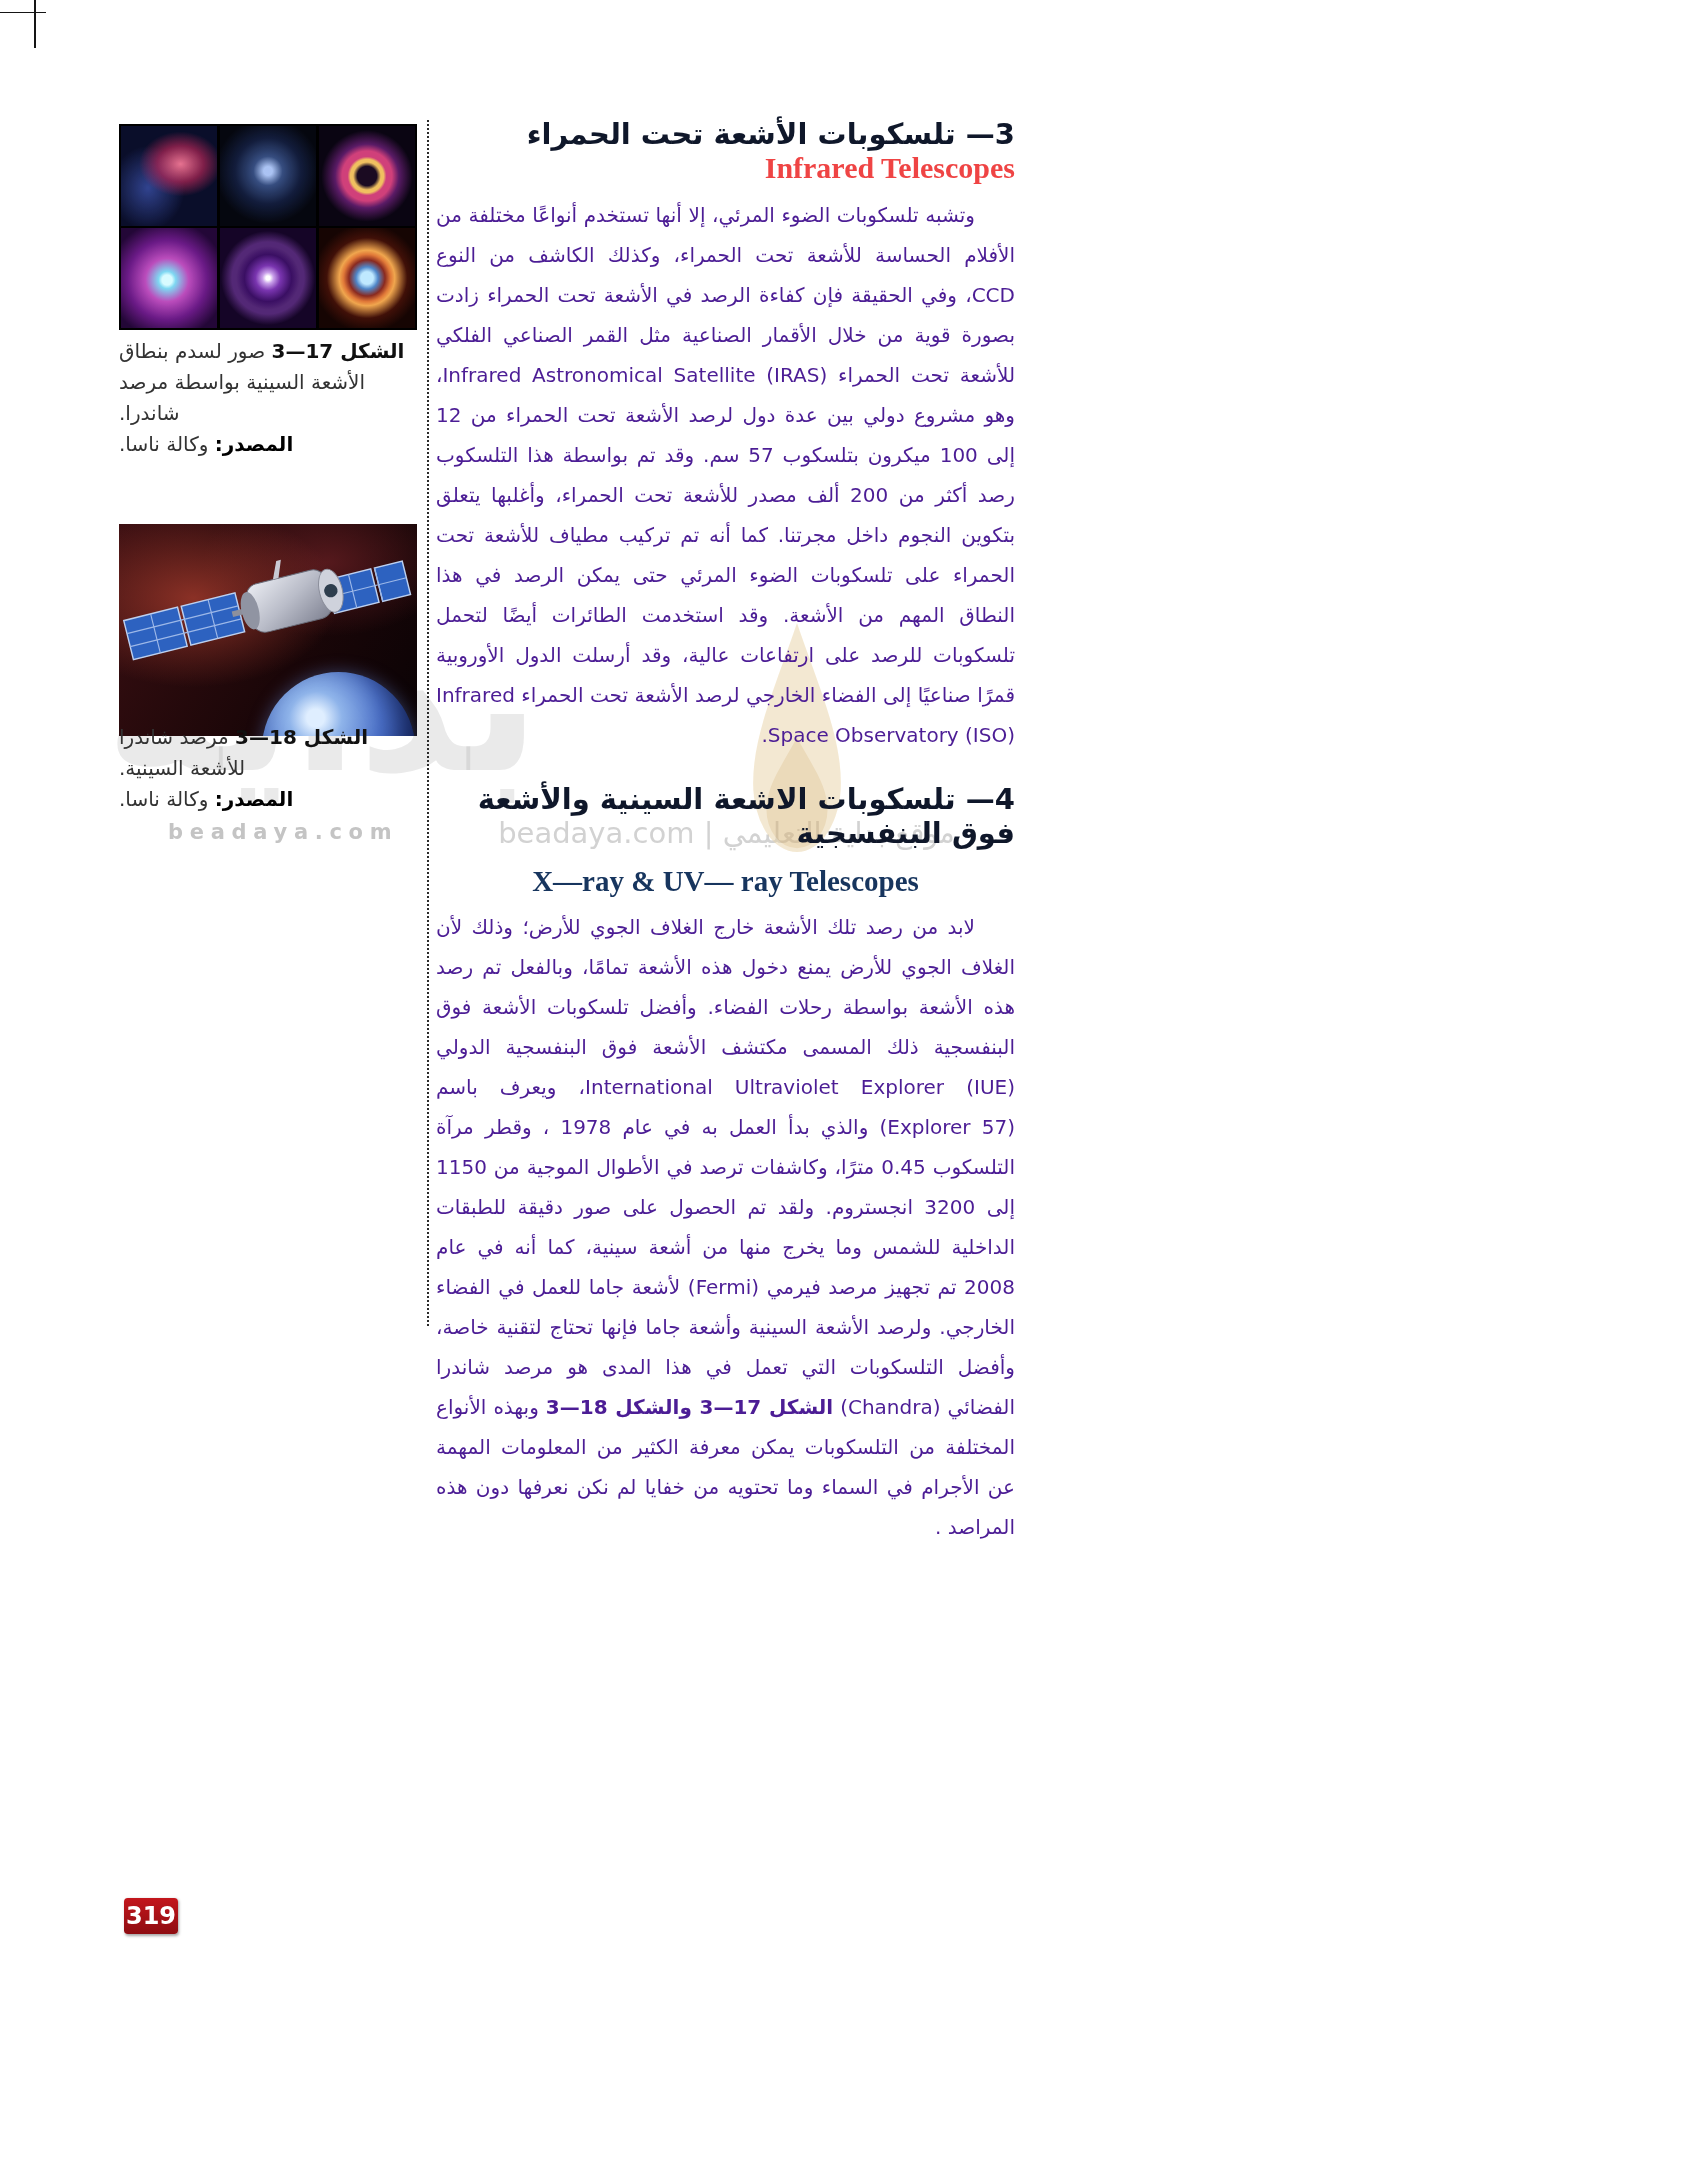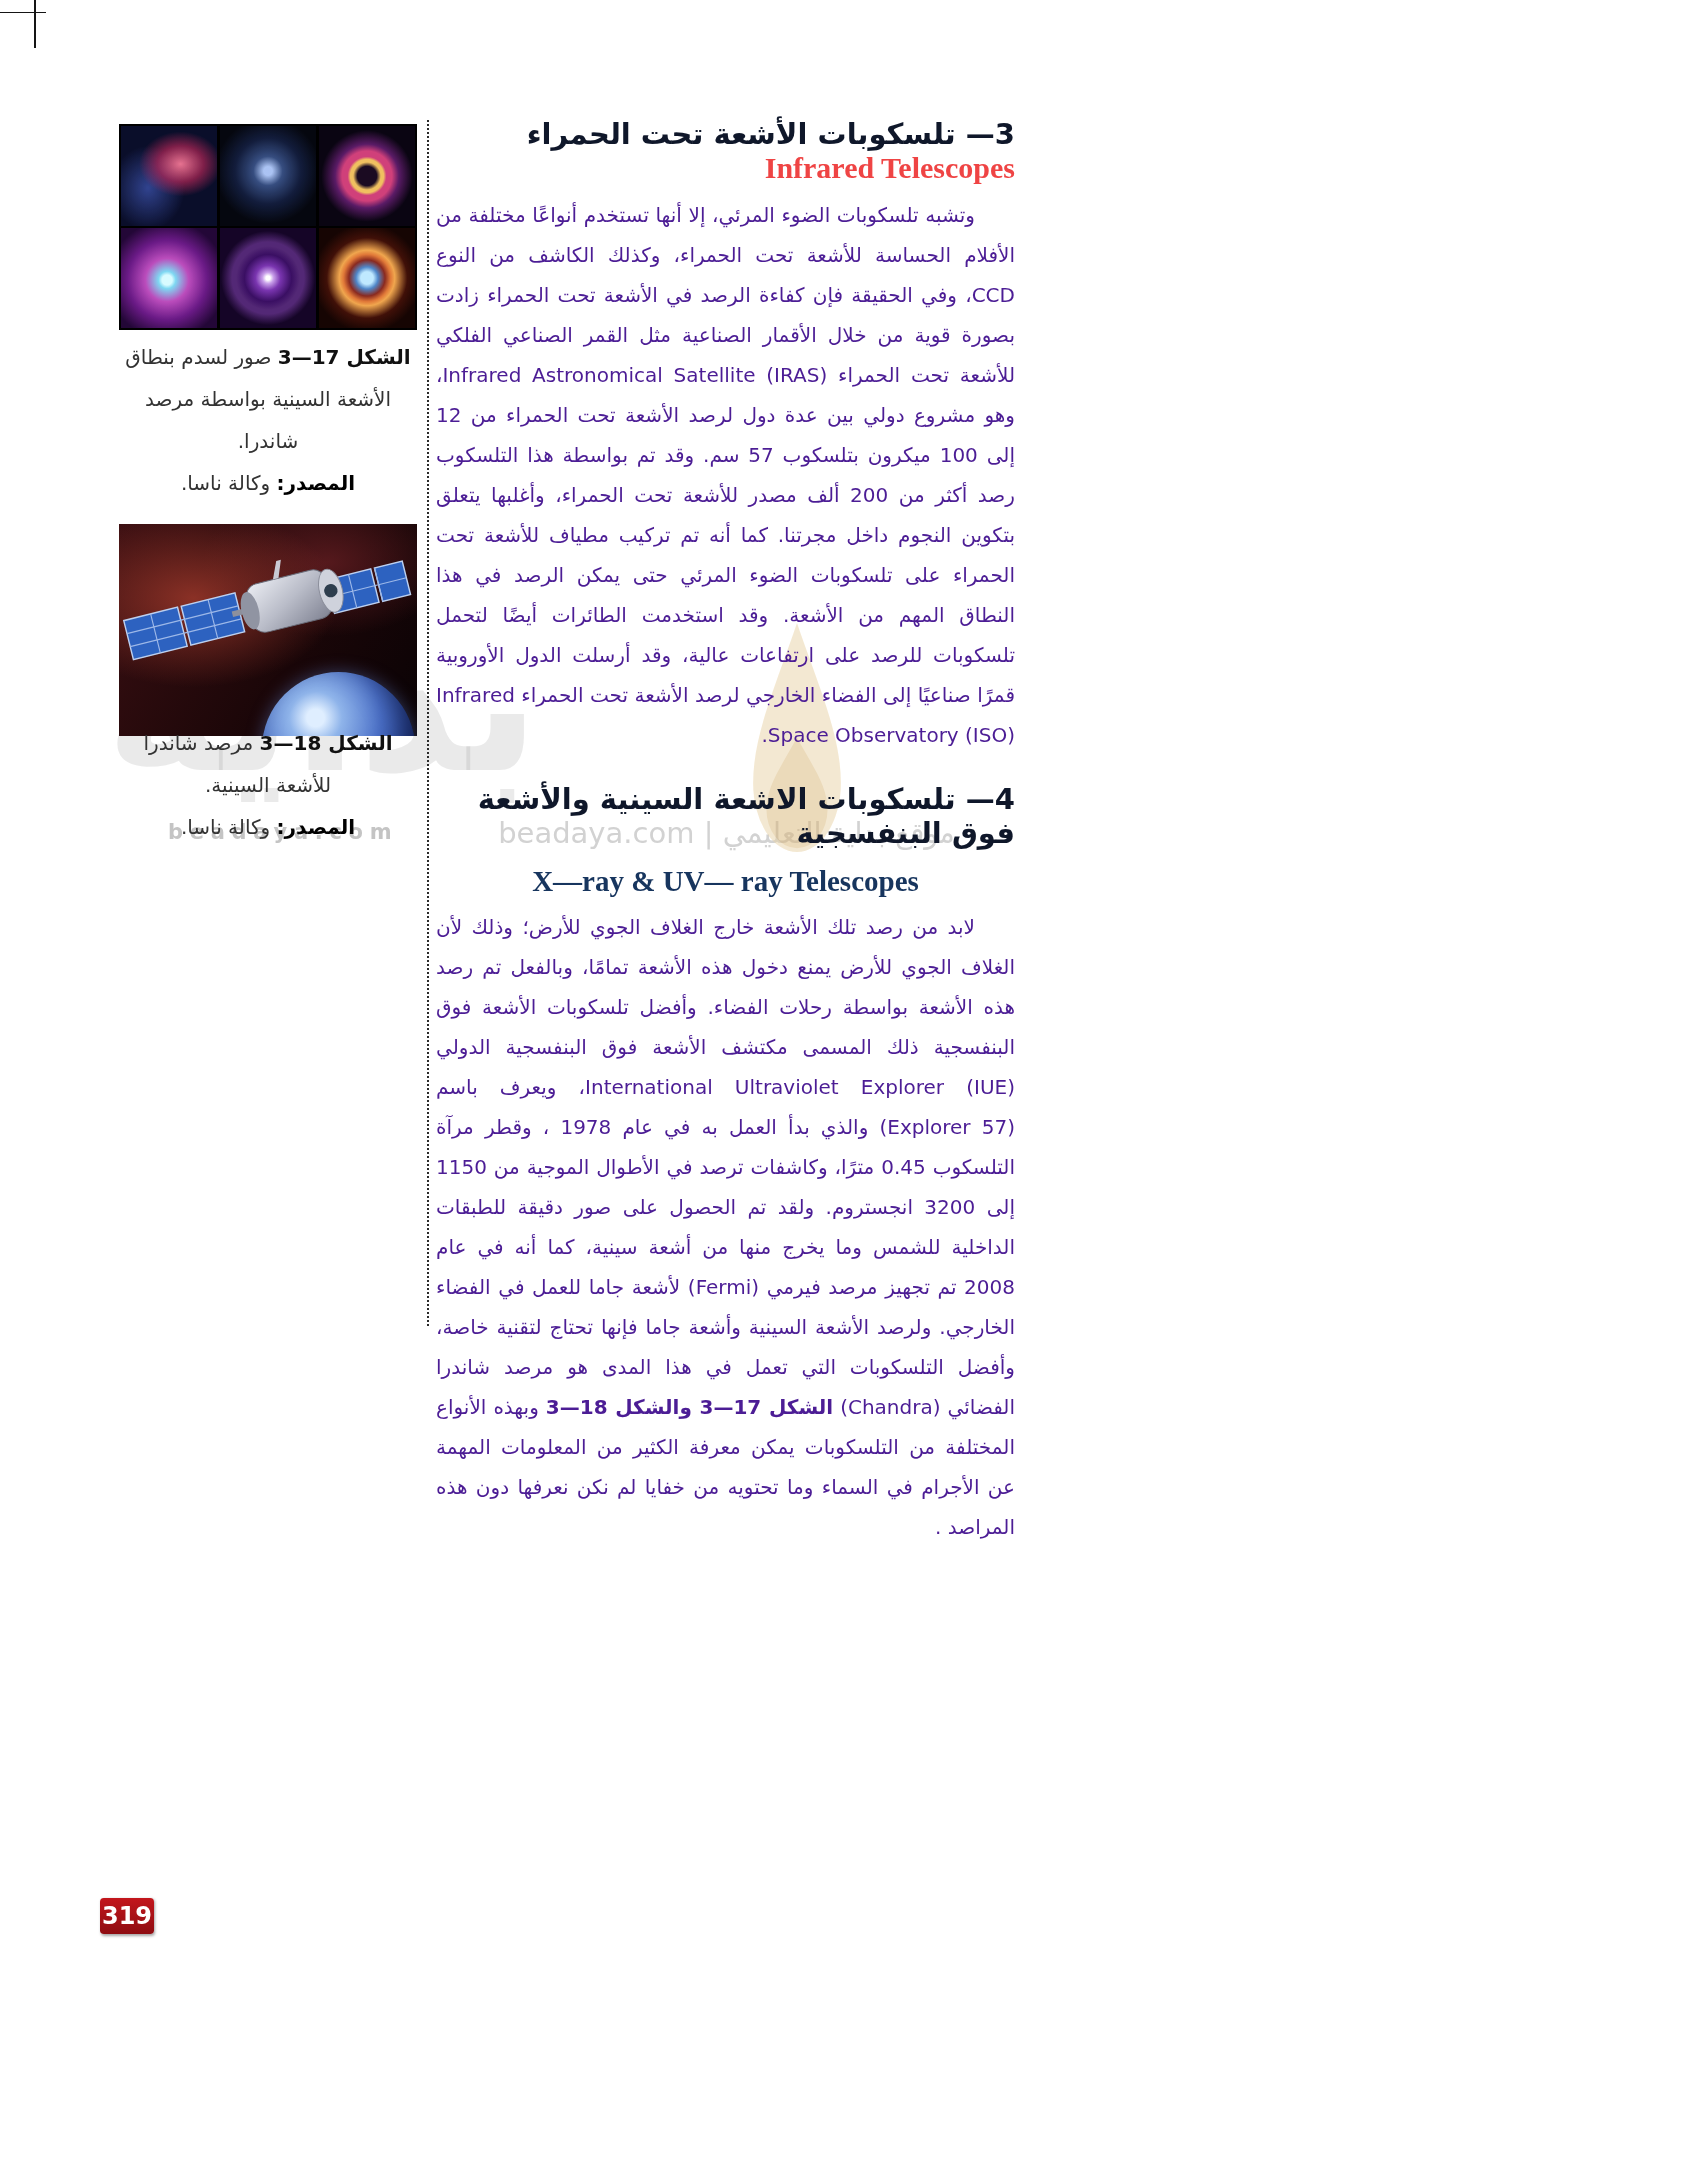--- a/index.html
+++ b/index.html
@@ -16,22 +16,22 @@
             gap:2.9px;padding:1.9px;box-sizing:border-box;z-index:2;}
   .tile{width:100%;height:100%;}
   .t1{background:radial-gradient(ellipse 60% 45% at 62% 38%, rgba(242,120,150,.95), rgba(190,40,90,.65) 40%, transparent 72%),
        radial-gradient(ellipse 55% 60% at 28% 62%, rgba(80,110,225,.55), transparent 70%),#0a0e2a;}
   .t2{background:radial-gradient(circle at 50% 45%, rgba(180,205,255,.95) 0 6%, rgba(95,135,220,.55) 20%, rgba(35,55,115,.45) 45%, transparent 72%),#05070f;}
   .t3{background:radial-gradient(circle at 50% 50%, #1b0b22 0 14%, #f0c060 20% 24%, #d0407a 28% 36%, #5a1b66 46%, #0a0512 66%),#000;}
   .t4{background:radial-gradient(circle at 48% 52%, #d8fbff 0 7%, #7fd8f2 12%, rgba(205,85,205,.9) 30%, #6a1a86 55%, #230737 82%),#140322;}
   .t5{background:radial-gradient(circle at 50% 50%, #ffffff 0 3%, #c9a0ea 8%, #7a35b0 18%, #3a0f63 34%, rgba(130,65,180,.6) 46% 52%, #150527 68%),#0d0218;}
   .t6{background:radial-gradient(circle at 50% 50%, #bfe9ff 0 9%, #4f86c8 16%, #8a2a20 26%, #e07838 34%, #f0a64e 40%, #401008 58%, #160503 78%),#0c0202;}
 
-  .caption{position:absolute;left:119px;width:298px;direction:rtl;text-align:center;
-           font-size:20px;line-height:42px;color:#333;z-index:2;}
+  .caption{position:absolute;left:119px;width:298px;direction:rtl;text-align:left;
+           font-size:20px;line-height:31px;color:#333;z-index:2;}
   .cap-17{top:336px;}
   .cap-18{top:722px;}
   .cap-label{font-weight:bold;color:#111;}
   .cap-src{font-weight:bold;color:#000000;}
 
   
   .sat-fig{position:absolute;left:119px;top:524px;width:298px;height:212px;overflow:hidden;z-index:2;
     background:
       radial-gradient(ellipse 70% 60% at 25% 35%, rgba(155,55,42,.85), transparent 70%),
       radial-gradient(ellipse 60% 50% at 70% 18%, rgba(95,28,32,.85), transparent 70%),
@@ -60,21 +60,21 @@
   .h-ar{color:#0f172a;}
   .h-en{color:#ef4444;font-family:"Liberation Serif","DejaVu Serif",serif;font-size:30px;}
   .h-en-block{direction:ltr;text-align:center;font-family:"Liberation Serif","DejaVu Serif",serif;
               font-weight:bold;font-size:29px;color:#17355e;margin:15.3px 0 9.6px 0;}
   .body-text{font-size:20px;line-height:40px;text-align:justify;color:#4c1d95;
              margin:0 0 5.7px 0;text-indent:40px;}
   .sec4-title{margin-top:27px;}
   .b{font-weight:bold;}
 
   
-  .page-badge{position:absolute;left:100px;top:1898px;width:54px;height:36px;
+  .page-badge{position:absolute;left:124px;top:1898px;width:54px;height:36px;
               background:linear-gradient(#c3161c,#8e0d12);color:#fff;font-weight:bold;
               font-size:24px;display:flex;align-items:center;justify-content:center;
               border-radius:3.8px;box-shadow:1px 1.9px 2.9px rgba(0,0,0,.35);z-index:3;}
 </style>
 </head>
 <body>
 
 <div class="page">
 
   <div class="crop-h"></div>

